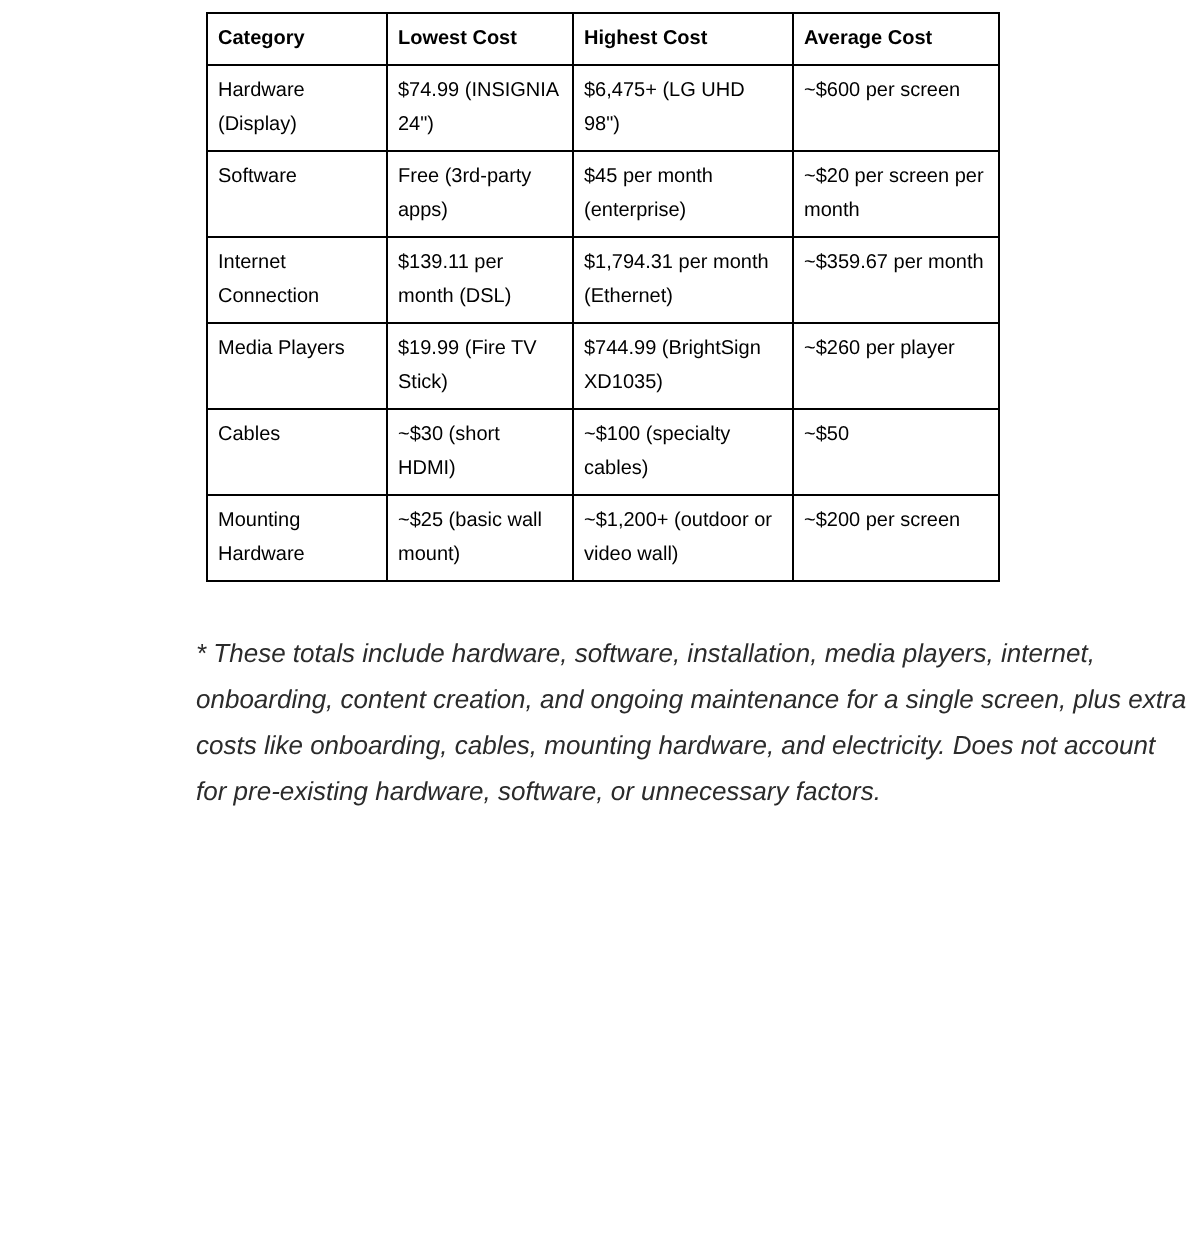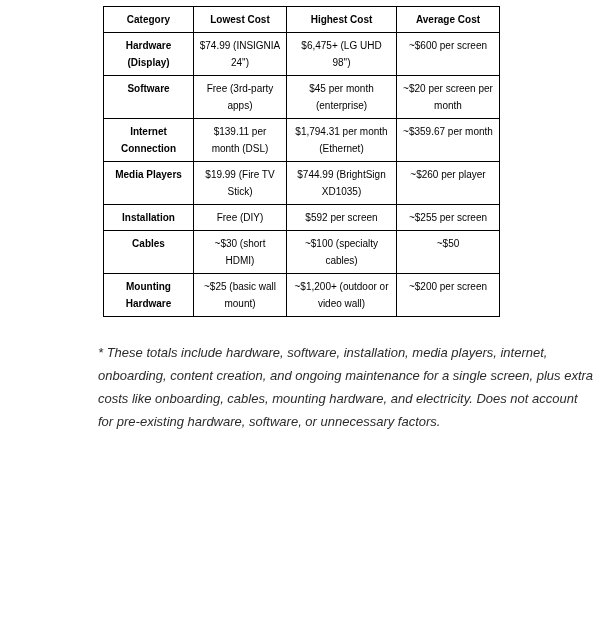--- a/index.html
+++ b/index.html
@@ -23,31 +23,31 @@
     width: 396px;
     margin-left: 5px;
   }
   table.cost-table th,
   table.cost-table td {
     border: 1px solid #000000;
     padding: 4px 5px;
     font-size: 10px;
     line-height: 17px;
     vertical-align: top;
-    text-align: center;
+    text-align: left;
     font-weight: normal;
     color: #000000;
     overflow-wrap: break-word;
     word-wrap: break-word;
   }
   table.cost-table thead th {
     font-weight: bold;
   }
   table.cost-table tbody th {
-    font-weight: bold;
+    font-weight: normal;
   }
   table.cost-table tr.totals-row th,
   table.cost-table tr.totals-row td {
     font-weight: bold;
   }
   .footnote {
     margin: 24px 0 0 0;
     width: 497px;
     font-style: italic;
     font-size: 13px;
@@ -94,26 +94,20 @@
           <td>$1,794.31 per month (Ethernet)</td>
           <td>~$359.67 per month</td>
         </tr>
         <tr>
           <th>Media Players</th>
           <td>$19.99 (Fire TV Stick)</td>
           <td>$744.99 (BrightSign XD1035)</td>
           <td>~$260 per player</td>
         </tr>
         <tr>
-          <th>Installation</th>
-          <td>Free (DIY)</td>
-          <td>$592 per screen</td>
-          <td>~$255 per screen</td>
-        </tr>
-        <tr>
           <th>Cables</th>
           <td>~$30 (short HDMI)</td>
           <td>~$100 (specialty cables)</td>
           <td>~$50</td>
         </tr>
         <tr>
           <th>Mounting Hardware</th>
           <td>~$25 (basic wall mount)</td>
           <td>~$1,200+ (outdoor or video wall)</td>
           <td>~$200 per screen</td>

